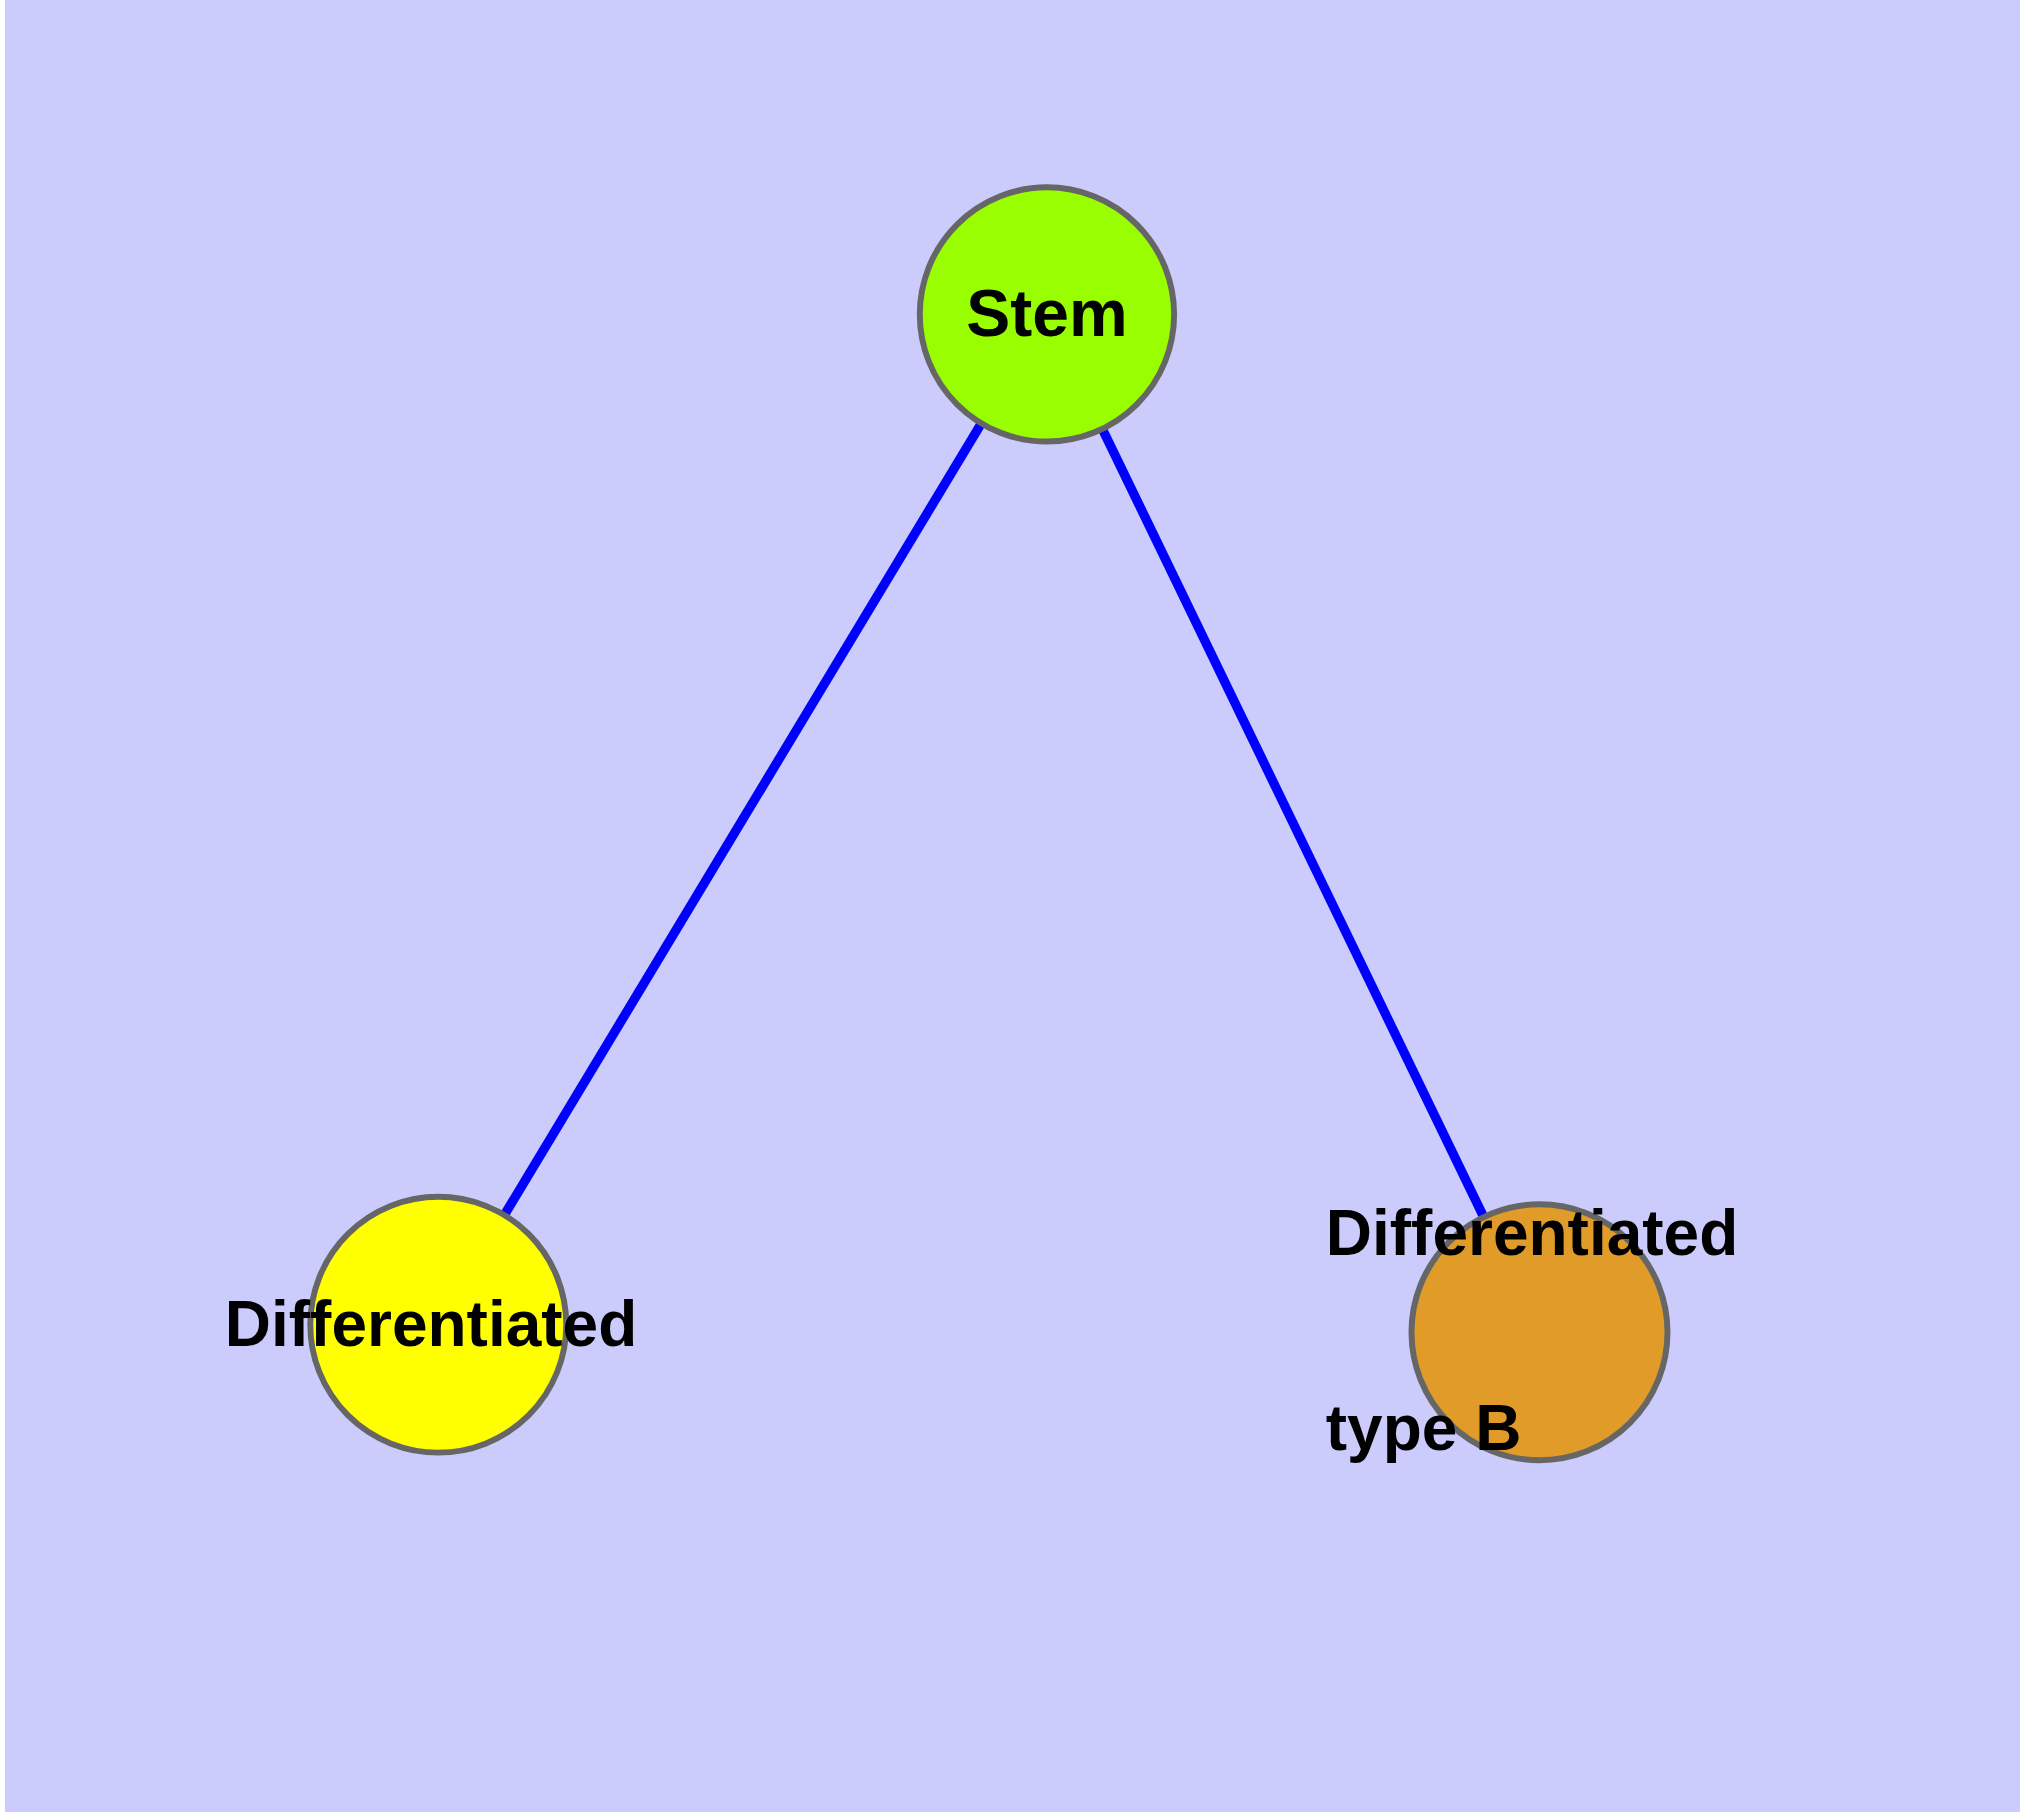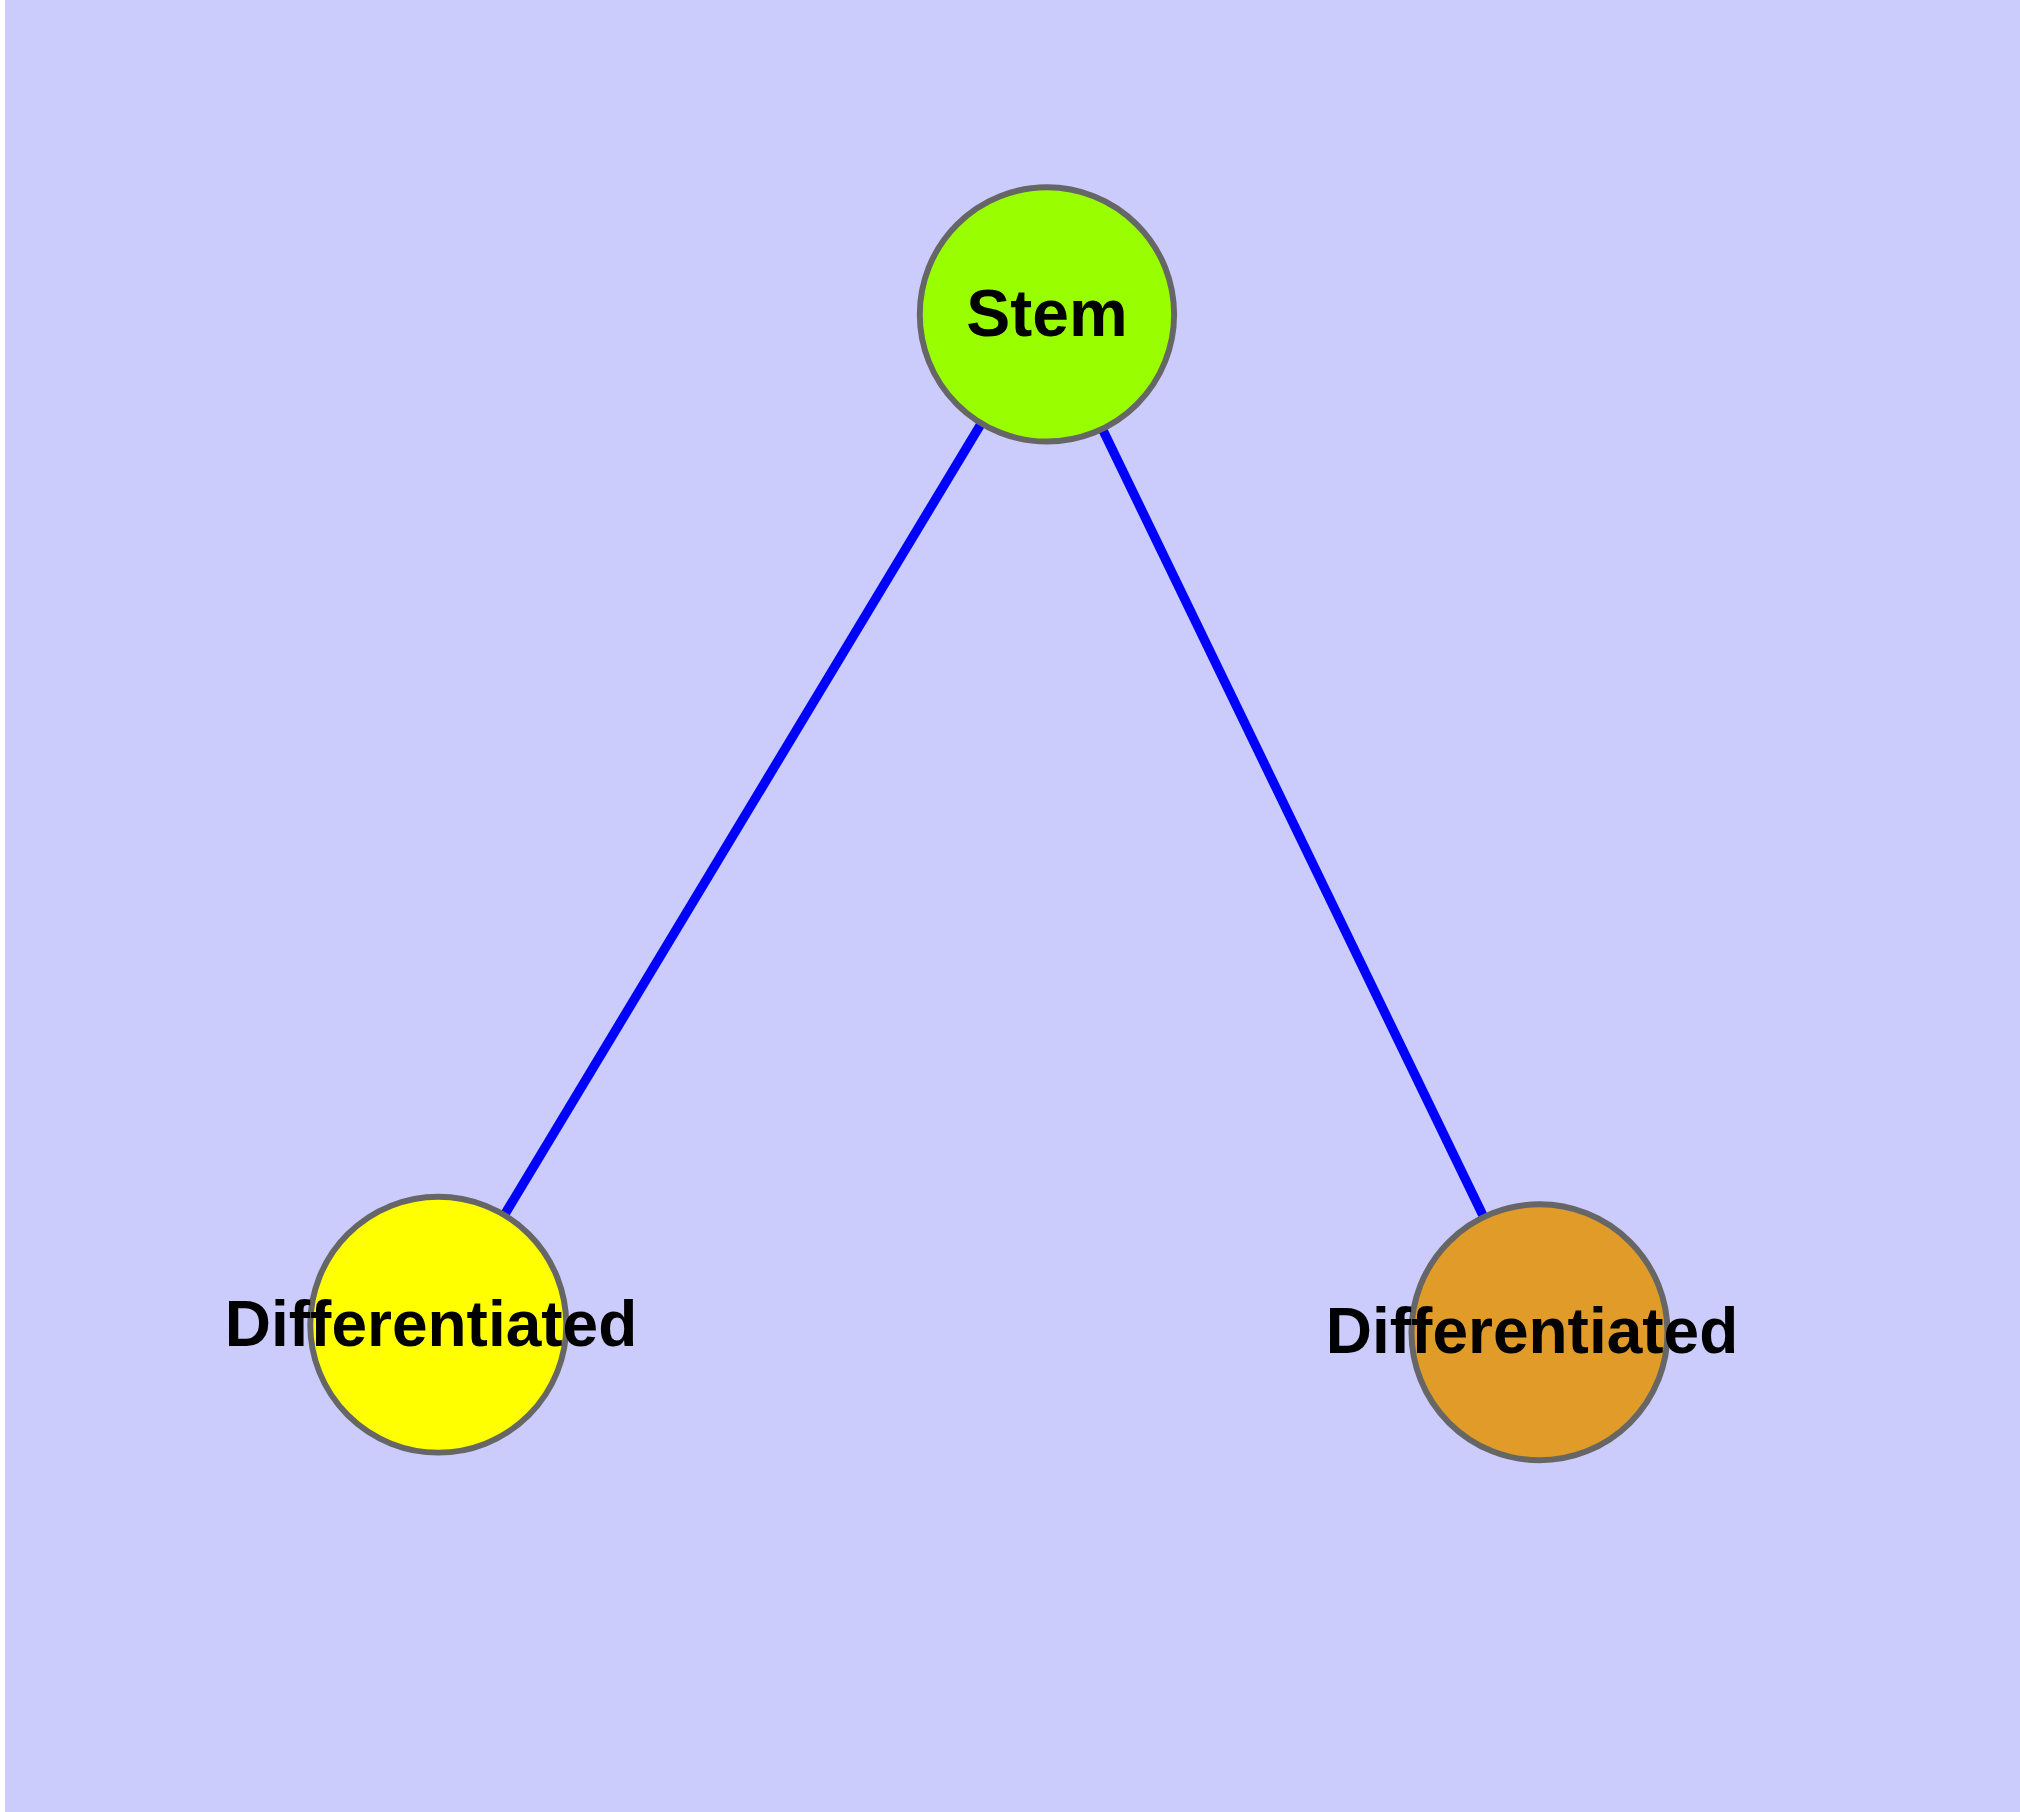--- a/index.html
+++ b/index.html
@@ -64,16 +64,17 @@
   </svg>
 
   <div class="node-label" style="left:1047px; top:314px; font-size:66px;">Stem</div>
 
   <div class="node-label" style="left:431px; top:1324px; font-size:64px;">
     <div>Differentiated</div>
   </div>
 
   <div class="node-label" style="left:1532px; top:1331px; font-size:64px;">
     <div>Differentiated</div>
+    <div>type B</div>
   </div>
 
 </div>
 
 
 </body></html>

